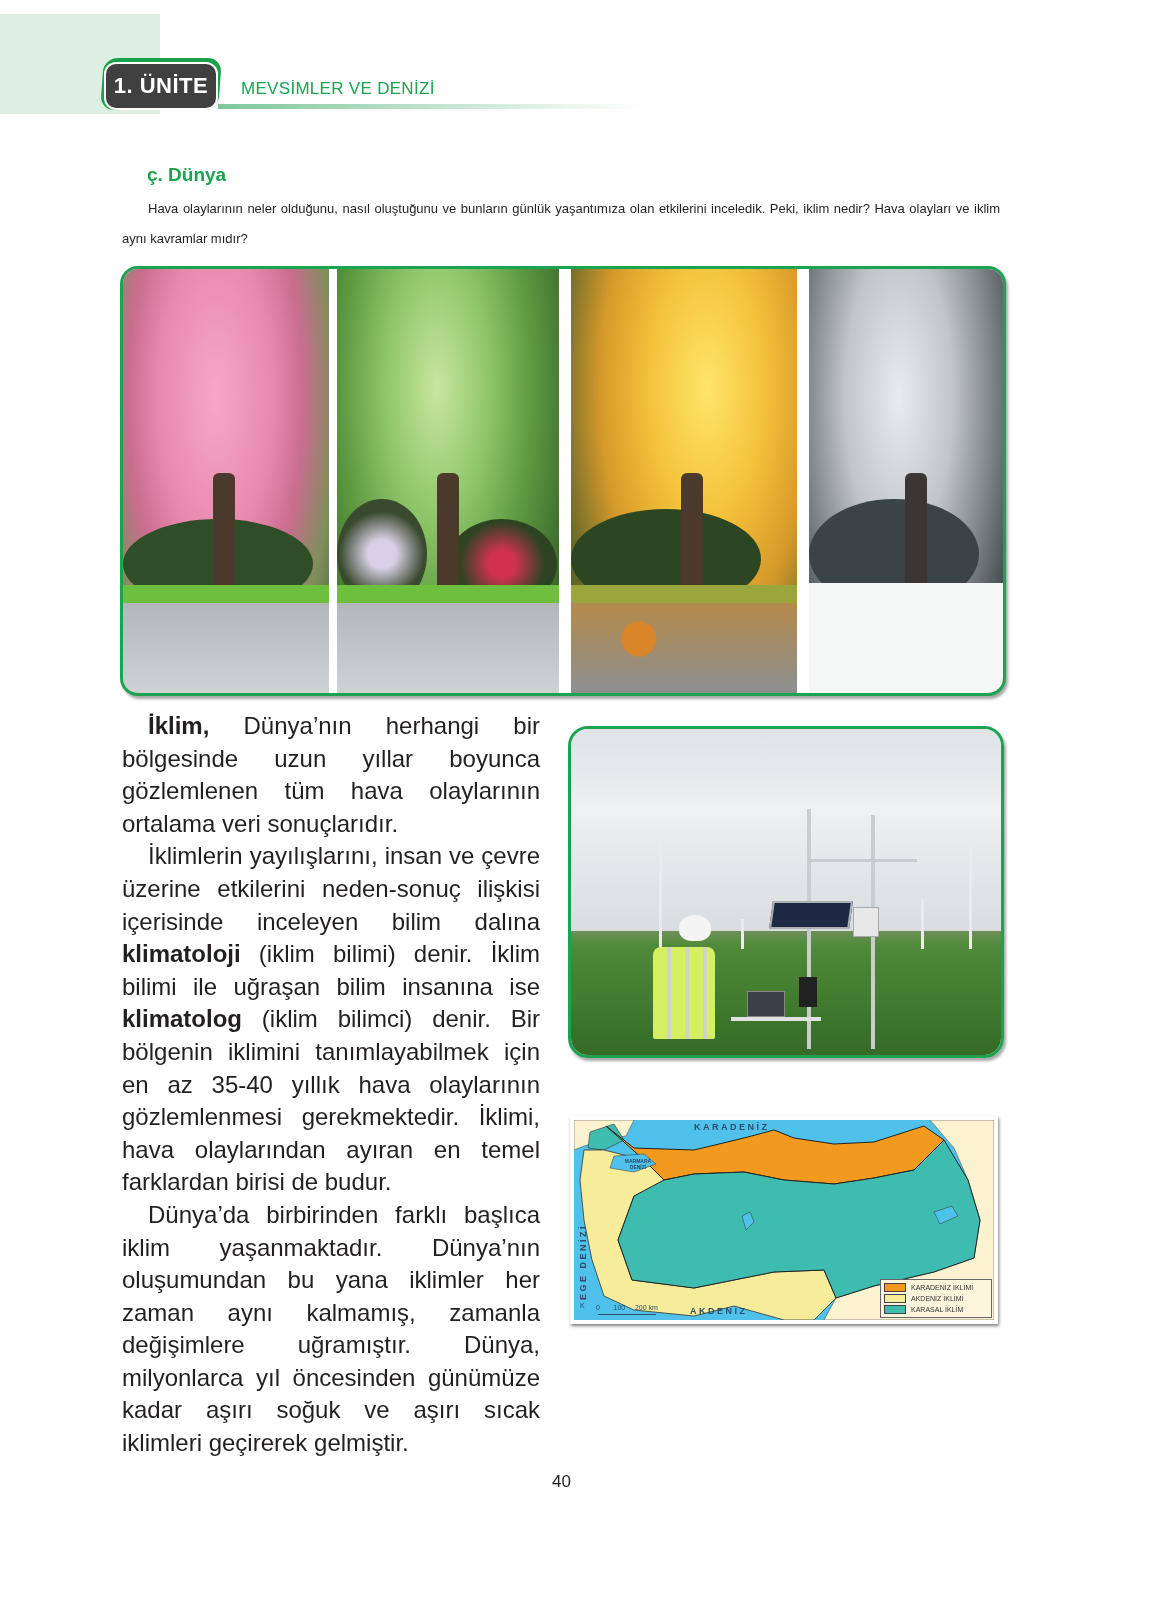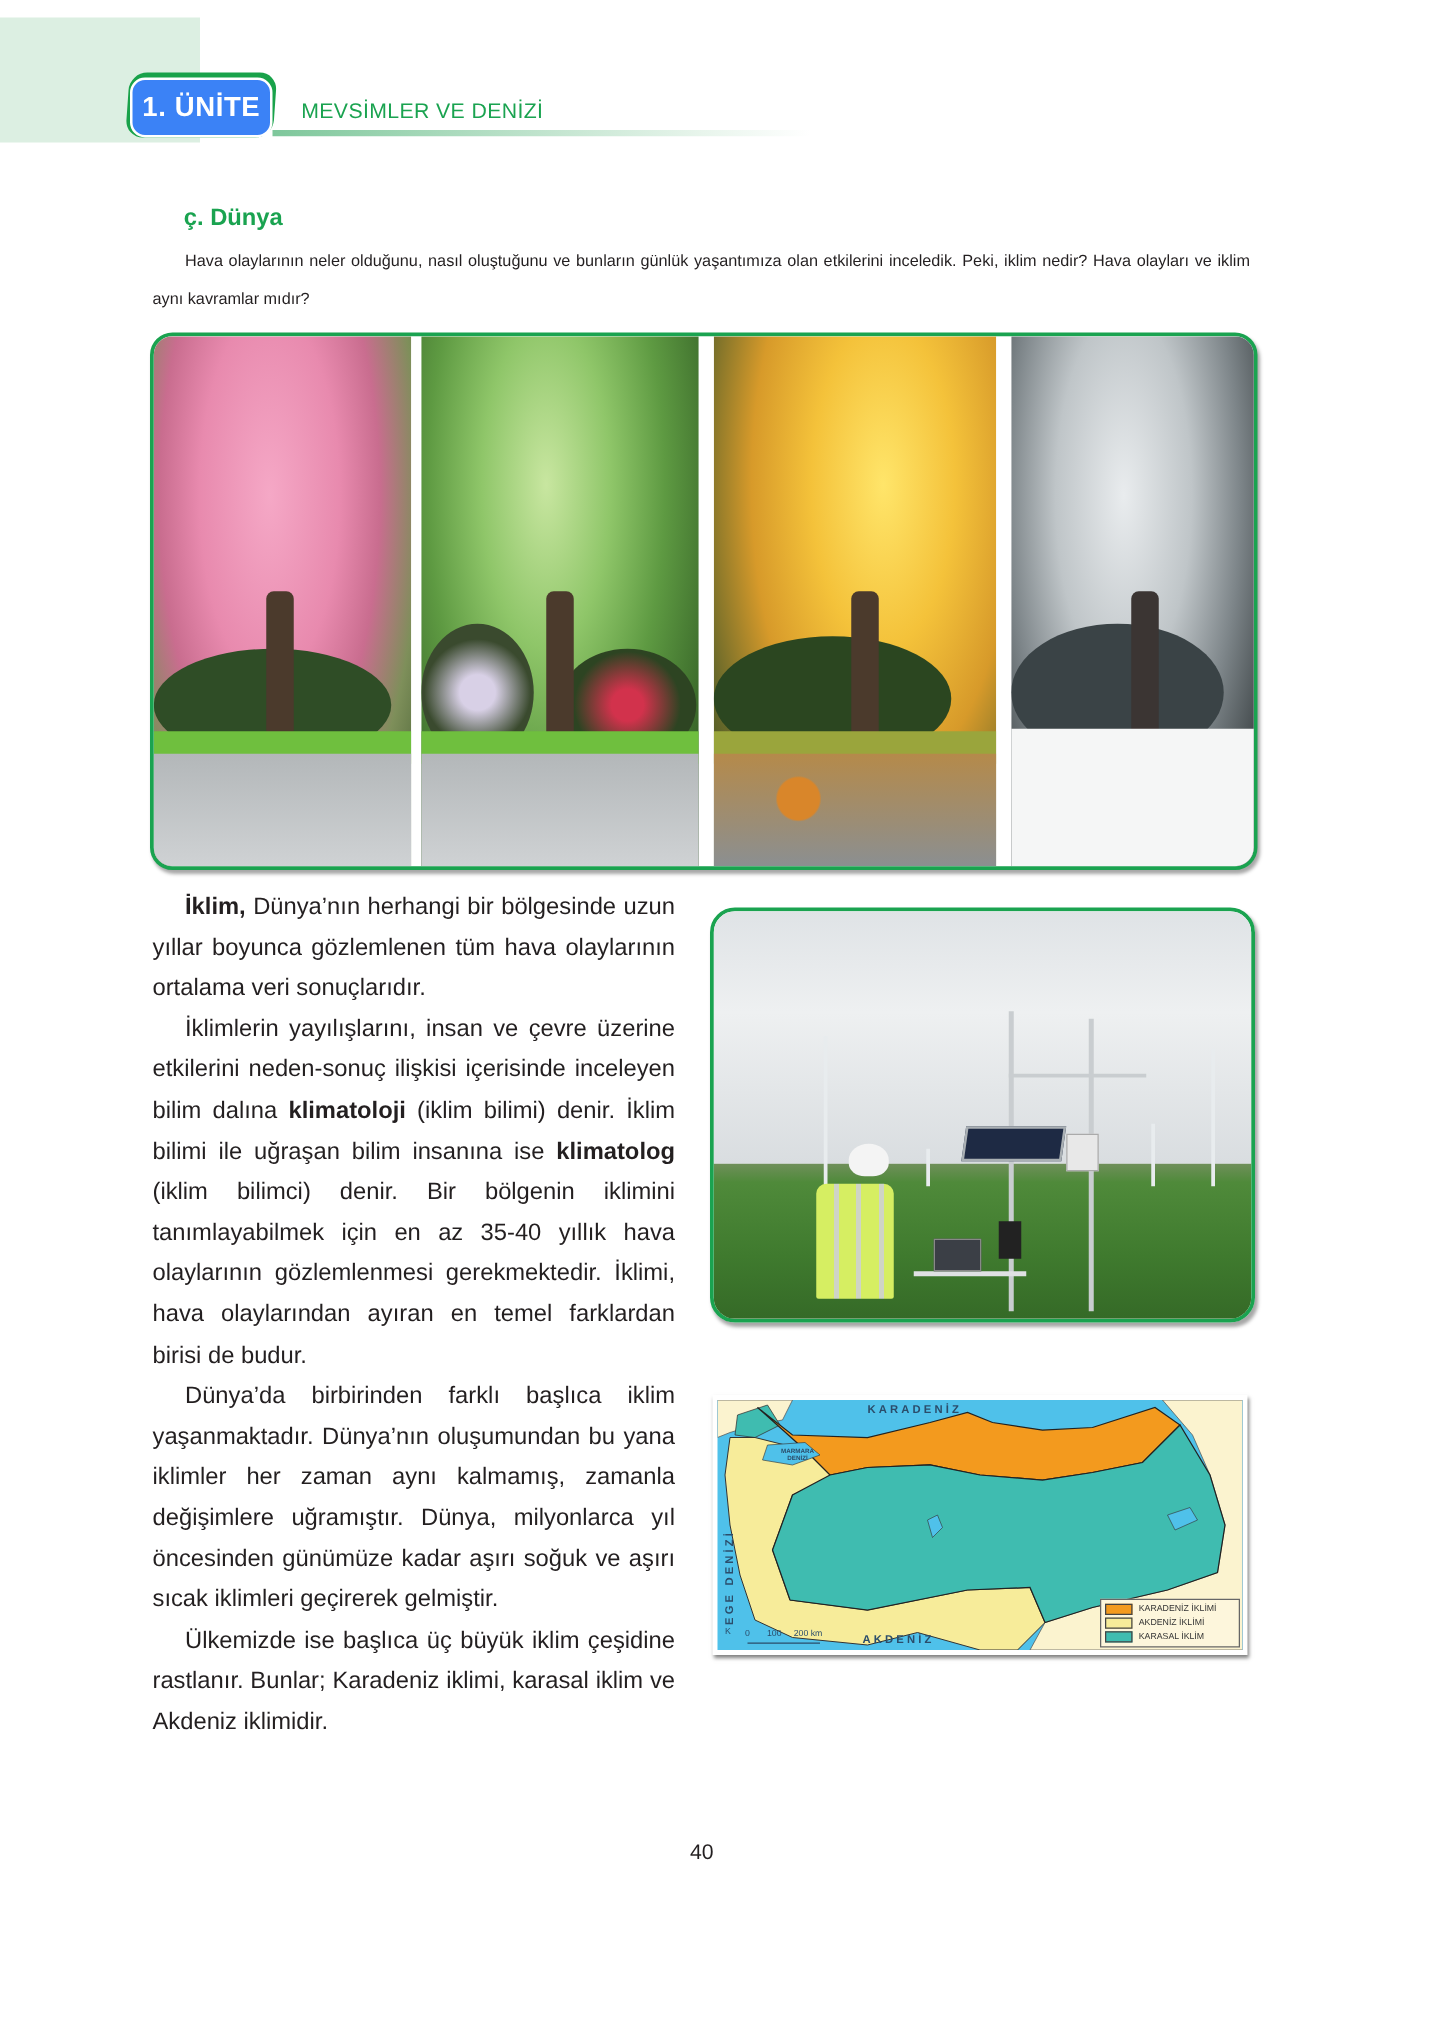--- a/index.html
+++ b/index.html
@@ -4,21 +4,21 @@
 <style>
   html, body { margin: 0; padding: 0; background: #ffffff; }
   body { width: 1163px; height: 1616px; position: relative; overflow: hidden;
          font-family: "Liberation Sans", sans-serif; color: #231f20; }
 
   
   .corner-block { position: absolute; left: 0; top: 14px; width: 160px; height: 100px; background: #dcefe2; }
   .unit-tab { position: absolute; left: 98px; top: 56px; width: 122px; height: 56px; }
   .unit-tab .shadow { position: absolute; left: 4px; top: 2px; width: 118px; height: 52px; background: #19a24a;
                       border-radius: 14px; transform: skewX(-4deg); }
-  .unit-tab .face { position: absolute; left: 6px; top: 6px; width: 110px; height: 44px; background: #3b82f6;
+  .unit-tab .face { position: absolute; left: 6px; top: 6px; width: 110px; height: 44px; background: #404040;
                     border-radius: 12px; border: 2px solid #ffffff; display: flex; align-items: center; justify-content: center;
                     color: #ffffff; font-weight: bold; font-size: 22px; letter-spacing: 0.5px; }
   .unit-title { position: absolute; left: 241px; top: 79px; color: #1aa350; font-size: 17px; letter-spacing: 0.3px; }
   .unit-rule { position: absolute; left: 218px; top: 104px; width: 430px; height: 5px;
                background: linear-gradient(to right, #7ec79b, #e8f5ec 80%, rgba(255,255,255,0)); }
 
   
   .section-heading { position: absolute; left: 147px; top: 164px; color: #1aa350; font-weight: bold; font-size: 19px; }
   .intro { position: absolute; left: 122px; top: 194px; width: 878px; font-size: 13px; line-height: 30px; text-align: justify; }
   .intro .indent { display: inline-block; width: 26px; }
@@ -37,21 +37,21 @@
   .p-spring { left: 0; width: 206px; }
   .p-spring .sky { background: radial-gradient(ellipse at 45% 30%, #f5a8c6 0%, #e88aae 35%, #c96d8f 55%, #7e8f5a 75%, #3f5a2e 100%); }
   .p-summer { left: 214px; width: 222px; }
   .p-summer .sky { background: radial-gradient(ellipse at 45% 28%, #c8e6a0 0%, #8fc669 30%, #5e9a42 55%, #3d6d2c 80%, #2d4e22 100%); }
   .p-autumn { left: 448px; width: 226px; }
   .p-autumn .sky { background: radial-gradient(ellipse at 60% 28%, #ffe56a 0%, #f4c23a 30%, #d79a2a 55%, #6b6a2a 78%, #2f4a22 100%); }
   .p-winter { left: 686px; width: 200px; }
   .p-winter .sky { background: radial-gradient(ellipse at 45% 30%, #e9ecee 0%, #bfc5c8 35%, #7d8589 60%, #3b4244 85%, #2a3032 100%); }
 
   
-  .body-text { position: absolute; left: 122px; top: 710px; width: 418px; font-size: 19px; line-height: 32.6px; text-align: justify; }
+  .body-text { position: absolute; left: 122px; top: 710px; width: 418px; font-size: 24px; line-height: 32.6px; text-align: justify; }
   .body-text p { margin: 0; text-indent: 26px; }
   .body-text b { font-weight: bold; }
 
   
   .station { position: absolute; left: 568px; top: 726px; width: 430px; height: 326px;
              border: 3px solid #1aa350; border-radius: 20px; overflow: hidden;
              box-shadow: 2px 3px 3px rgba(0,0,0,0.35); }
   .station .sky { position: absolute; left: 0; right: 0; top: 0; height: 62%;
                   background: linear-gradient(to bottom, #dfe3e6, #eef0f1 40%, #d9dde0 100%); }
   .station .field { position: absolute; left: 0; right: 0; bottom: 0; height: 38%;
@@ -128,21 +128,20 @@
     <div class="bush" style="left:0;bottom:84px;width:170px;height:110px;background:#3a4346;"></div>
     <div class="trunk" style="left:96px;background:#3b3533;"></div>
     <div class="road" style="background:#f5f6f6;height:110px;"></div>
   </div>
 </div>
 
 <div class="body-text">
   <p><b>İklim,</b><span> Dünya’nın herhangi bir bölgesinde uzun yıllar boyunca gözlemlenen tüm hava olaylarının ortalama veri sonuçlarıdır.</span></p>
   <p><span>İklimlerin yayılışlarını, insan ve çevre üzerine etkilerini neden-sonuç ilişkisi içerisinde inceleyen bilim dalına </span><b>klimatoloji</b><span> (iklim bilimi) denir. İklim bilimi ile uğraşan bilim insanına ise </span><b>klimatolog</b><span> (iklim bilimci) denir. Bir bölgenin iklimini tanımlayabilmek için en az 35-40 yıllık hava olaylarının gözlemlenmesi gerekmektedir. İklimi, hava olaylarından ayıran en temel farklardan birisi de budur.</span></p>
   <p>Dünya’da birbirinden farklı başlıca iklim yaşanmaktadır. Dünya’nın oluşumundan bu yana iklimler her zaman aynı kalmamış, zamanla değişimlere uğramıştır. Dünya, milyonlarca yıl öncesinden günümüze kadar aşırı soğuk ve aşırı sıcak iklimleri geçirerek gelmiştir.</p>
-  <p>Ülkemizde ise başlıca üç büyük iklim çeşidine rastlanır. Bunlar; Karadeniz iklimi, karasal iklim ve Akdeniz iklimidir.</p>
 </div>
 
 <div class="station">
   <div class="sky"></div>
   <div class="field"></div>
   <div class="turbine" style="left:88px;top:100px;height:120px;"></div>
   <div class="turbine" style="left:398px;top:110px;height:110px;"></div>
   <div class="turbine" style="left:170px;top:190px;height:30px;"></div>
   <div class="turbine" style="left:350px;top:170px;height:50px;"></div>
   <div class="mast" style="left:236px;top:80px;height:240px;"></div>

